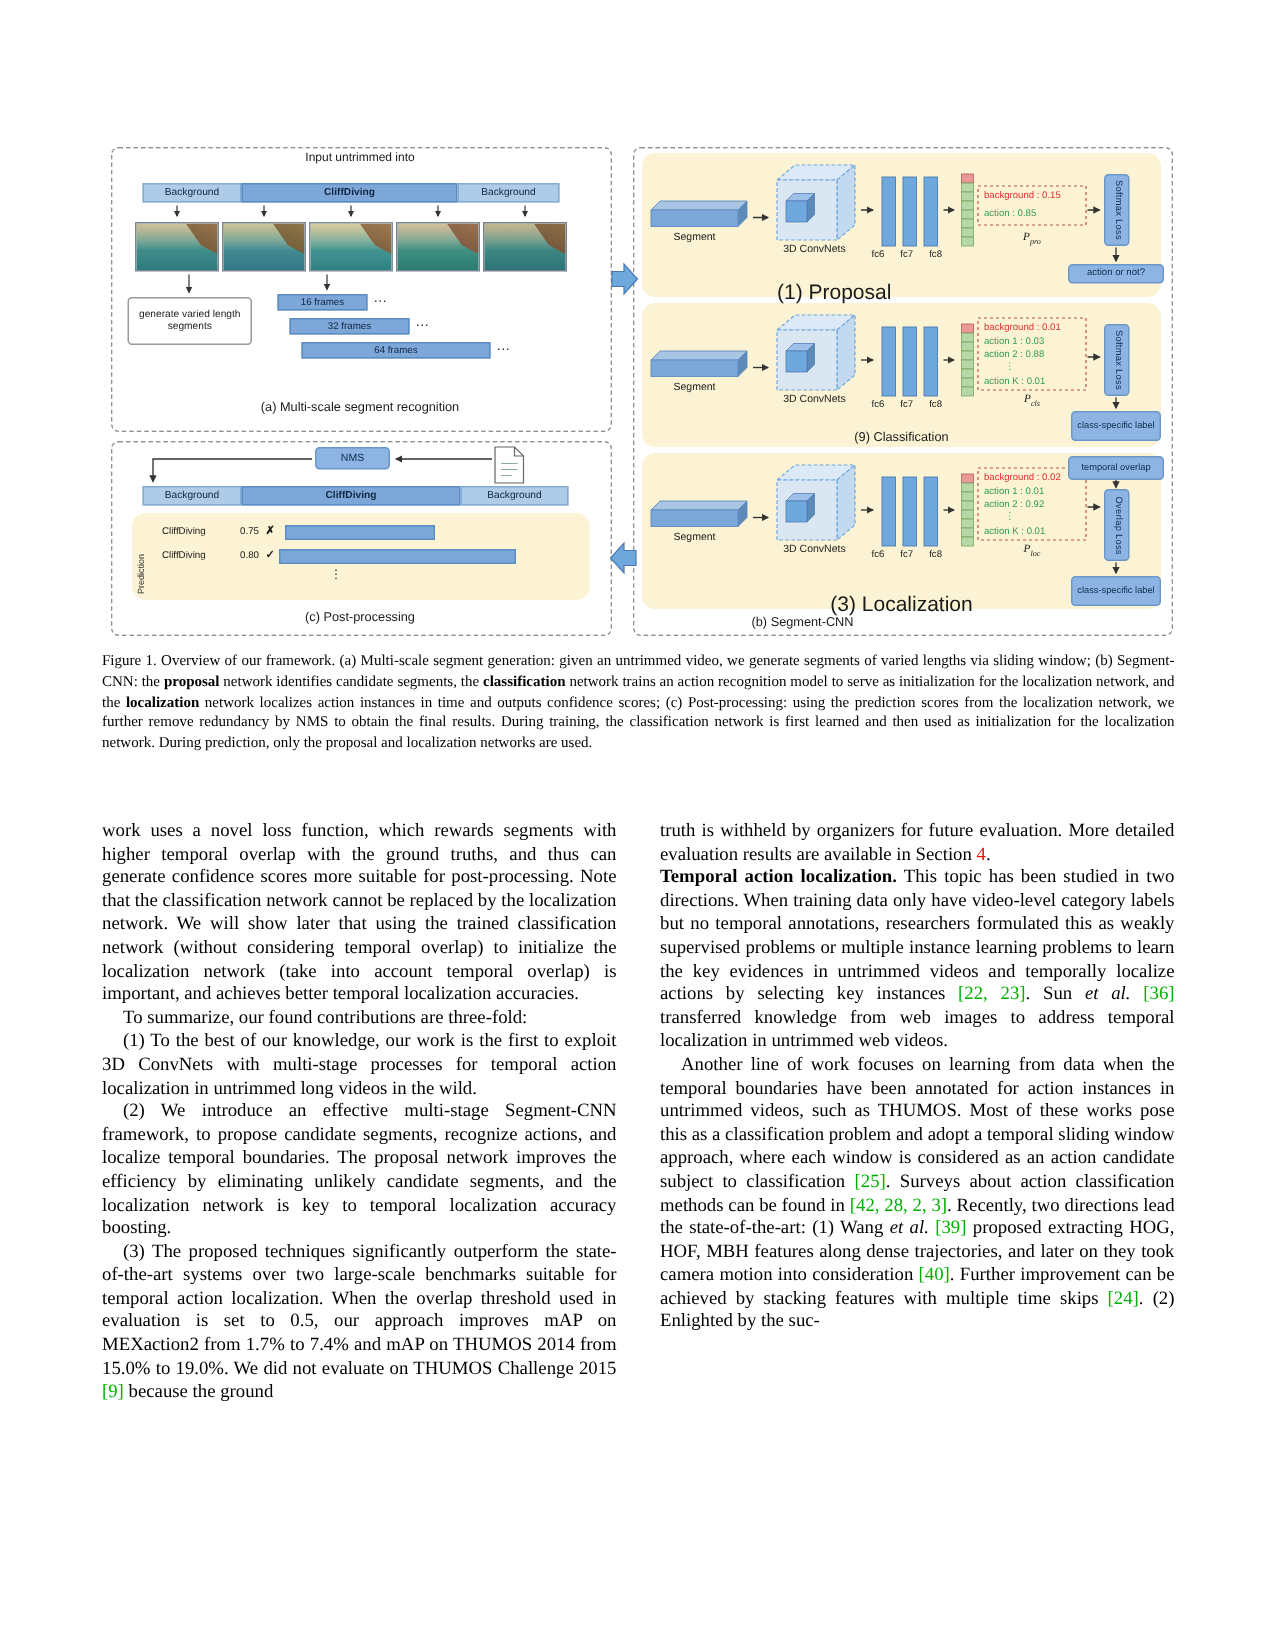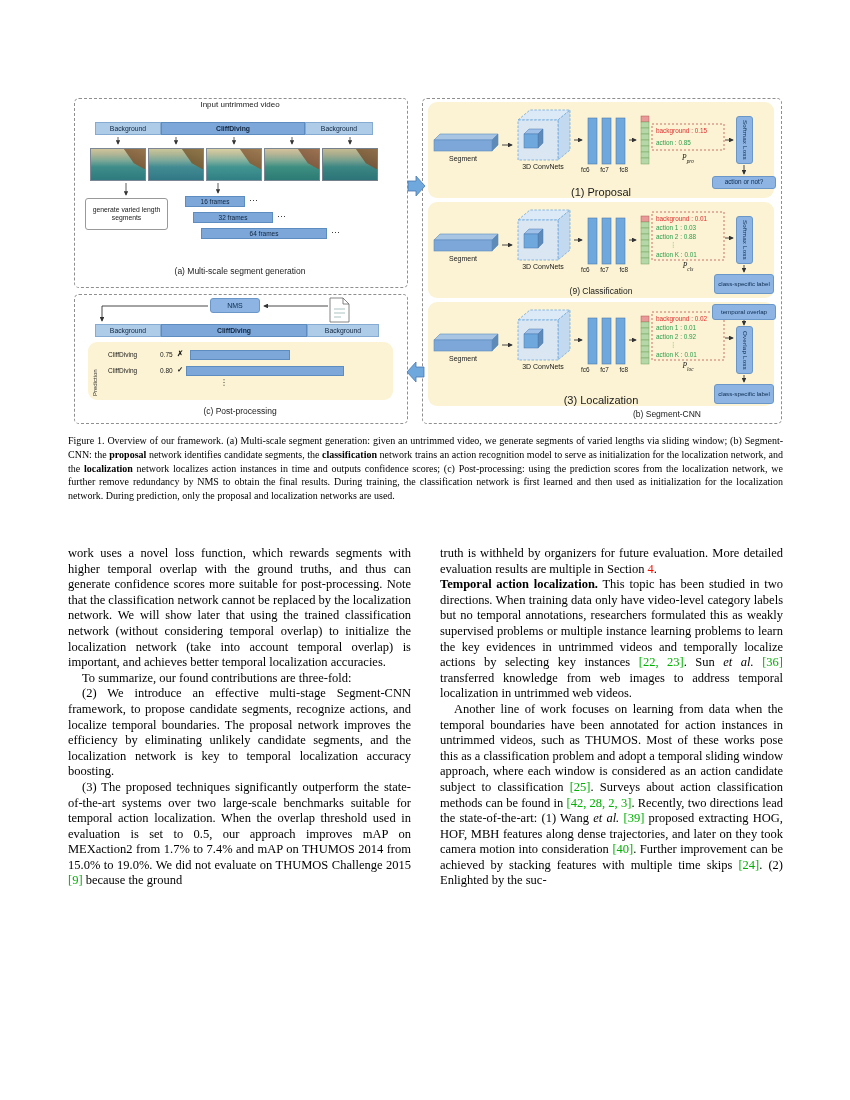--- a/index.html
+++ b/index.html
@@ -131,41 +131,41 @@
         <line x1="657" y1="266" x2="665" y2="266" stroke="#333" stroke-width="0.9" marker-end="url(#ah)"></line>
       </g>
       <g>
         <line x1="676" y1="93" x2="676" y2="102" stroke="#333" stroke-width="0.9" marker-end="url(#ah)"></line>
         <line x1="676" y1="193" x2="676" y2="200" stroke="#333" stroke-width="0.9" marker-end="url(#ah)"></line>
         <line x1="676" y1="248" x2="676" y2="253" stroke="#333" stroke-width="0.9" marker-end="url(#ah)"></line>
         <line x1="676" y1="303" x2="676" y2="310" stroke="#333" stroke-width="0.9" marker-end="url(#ah)"></line>
       </g>
     </svg>
 
-    <div class="flabel" style="left:90px;top:28px;width:164px;text-align:center;font-size:8px">Input untrimmed video</div>
+    <div class="flabel" style="left:90px;top:28px;width:164px;text-align:center;font-size:8px">Input untrimmed into</div>
     <div class="bar light" style="left:27px;top:50px;width:66px;height:13px">Background</div>
     <div class="bar dark bold" style="left:93px;top:50px;width:144px;height:13px">CliffDiving</div>
     <div class="bar light" style="left:237px;top:50px;width:68px;height:13px">Background</div>
 
     <div class="frame" style="left:22px;top:76px"></div>
     <div class="frame" style="left:80px;top:76px;filter:hue-rotate(8deg)"></div>
     <div class="frame" style="left:138px;top:76px;filter:brightness(1.05)"></div>
     <div class="frame" style="left:196px;top:76px;filter:hue-rotate(-8deg)"></div>
     <div class="frame" style="left:254px;top:76px;filter:brightness(0.95)"></div>
 
     <div class="flabel" style="left:17px;top:126px;width:83px;height:32px;font-size:6.8px;text-align:center;border:1px solid #999;border-radius:3px;background:#fff;display:flex;align-items:center;justify-content:center;box-sizing:border-box;z-index:4">generate varied length segments</div>
 
     <div class="bar dark" style="left:117px;top:124px;width:60px;height:11px;font-size:6.5px">16 frames</div>
     <div class="flabel" style="left:181px;top:123px;font-size:9px">···</div>
     <div class="bar dark" style="left:125px;top:140px;width:80px;height:11px;font-size:6.5px">32 frames</div>
     <div class="flabel" style="left:209px;top:139px;font-size:9px">···</div>
     <div class="bar dark" style="left:133px;top:156px;width:126px;height:11px;font-size:6.5px">64 frames</div>
     <div class="flabel" style="left:263px;top:155px;font-size:9px">···</div>
 
-    <div class="flabel" style="left:22px;top:194px;width:300px;text-align:center;font-size:8.5px">(a) Multi-scale segment generation</div>
+    <div class="flabel" style="left:22px;top:194px;width:300px;text-align:center;font-size:8.5px">(a) Multi-scale segment recognition</div>
 
     <div class="bluebox" style="left:142px;top:226px;width:50px;height:15px;font-size:7px">NMS</div>
 
     <div class="bar light" style="left:27px;top:252px;width:66px;height:13px">Background</div>
     <div class="bar dark bold" style="left:93px;top:252px;width:146px;height:13px">CliffDiving</div>
     <div class="bar light" style="left:239px;top:252px;width:72px;height:13px">Background</div>
 
     <div class="flabel vup" style="left:24px;top:276px;height:48px">Prediction</div>
 
     <div class="flabel" style="left:40px;top:279px;font-size:6.5px">CliffDiving</div>
@@ -188,21 +188,21 @@
       <span>fc7</span>
       <span>fc8</span>
     </div>
     <div class="flabel pr-red" style="left:588px;top:55px;font-size:6.4px">background : 0.15</div>
     <div class="flabel pr-green" style="left:588px;top:67px;font-size:6.4px">action : 0.85</div>
     <div class="flabel math" style="left:584px;top:82px;width:72px;text-align:center;font-size:7.5px"><span style="font-style: italic;">P</span><span style="font-style: italic; font-size: 0.72em; vertical-align: sub;">pro</span></div>
     <div class="bluebox" style="left:668px;top:44px;width:17px;height:48px">
         <span class="vtext">Softmax Loss</span>
       </div>
     <div class="bluebox" style="left:644px;top:104px;width:64px;height:13px;font-size:6.4px">action or not?</div>
-    <div class="flabel" style="left:433px;top:114px;width:200px;text-align:center;font-size:11px">(1) Proposal</div>
+    <div class="flabel" style="left:450px;top:114px;width:200px;text-align:left;font-size:14px">(1) Proposal</div>
 
     <div class="flabel" style="left:366px;top:183px;width:58px;text-align:center;font-size:7px">Segment</div>
     <div class="flabel" style="left:440px;top:191px;width:70px;text-align:center;font-size:7px">3D ConvNets</div>
     <div class="flabel" style="left:513px;top:194px;width:47px;display:flex;justify-content:space-between;font-size:6.4px">
       <span>fc6</span>
       <span>fc7</span>
       <span>fc8</span>
     </div>
     <div class="flabel pr-red" style="left:588px;top:143px;font-size:6.4px">background : 0.01</div>
     <div class="flabel pr-green" style="left:588px;top:152px;font-size:6.4px">action 1 : 0.03</div>
@@ -227,34 +227,35 @@
     <div class="flabel pr-green" style="left:588px;top:252px;font-size:6.4px">action 1 : 0.01</div>
     <div class="flabel pr-green" style="left:588px;top:261px;font-size:6.4px">action 2 : 0.92</div>
     <div class="flabel pr-green" style="left:602px;top:269px;font-size:6.4px">⋮</div>
     <div class="flabel pr-green" style="left:588px;top:279px;font-size:6.4px">action K : 0.01</div>
     <div class="flabel math" style="left:584px;top:290px;width:72px;text-align:center;font-size:7.5px"><span style="font-style: italic;">P</span><span style="font-style: italic; font-size: 0.72em; vertical-align: sub;">loc</span></div>
     <div class="bluebox" style="left:644px;top:232px;width:64px;height:16px;font-size:6.2px">temporal overlap</div>
     <div class="bluebox" style="left:668px;top:254px;width:17px;height:48px">
         <span class="vtext">Overlap Loss</span>
       </div>
     <div class="bluebox" style="left:646px;top:312px;width:60px;height:20px;font-size:6.2px;padding:1px">class-specific label</div>
-    <div class="flabel" style="left:433px;top:322px;width:200px;text-align:center;font-size:11px">(3) Localization</div>
-
-    <div class="flabel" style="left:433px;top:337px;width:200px;text-align:right;font-size:8.5px">(b) Segment-CNN</div>
+    <div class="flabel" style="left:433px;top:322px;width:200px;text-align:center;font-size:14px">(3) Localization</div>
+
+    <div class="flabel" style="left:433px;top:337px;width:200px;text-align:left;font-size:8.5px">(b) Segment-CNN</div>
   </div>
 
   <div class="caption"><span>Figure 1. Overview of our framework. (a) Multi-scale segment generation: given an untrimmed video, we generate segments of varied lengths via sliding window; (b) Segment-CNN: the </span><span style="font-weight: 700;">proposal</span><span> network identifies candidate segments, the </span><span style="font-weight: 700;">classification</span><span> network trains an action recognition model to serve as initialization for the localization network, and the </span><span style="font-weight: 700;">localization</span><span> network localizes action instances in time and outputs confidence scores; (c) Post-processing: using the prediction scores from the localization network, we further remove redundancy by NMS to obtain the final results. During training, the classification network is first learned and then used as initialization for the localization network. During prediction, only the proposal and localization networks are used.</span></div>
 
   <div class="columns">
     <div class="col">
       <p><span>work uses a novel loss function, which rewards segments with higher temporal overlap with the ground truths, and thus can generate confidence scores more suitable for post-processing. Note that the classification network cannot be replaced by the localization network. We will show later that using the trained classification network (without considering temporal overlap) to initialize the localization network (take into account temporal overlap) is important, and achieves better temporal localization accuracies.</span></p>
       <p class="ind"><span>To summarize, our found contributions are three-fold:</span></p>
+      <p class="ind"><span>(1) To the best of our knowledge, our work is the first to exploit 3D ConvNets with multi-stage processes for temporal action localization in untrimmed long videos in the wild.</span></p>
       <p class="ind"><span>(2) We introduce an effective multi-stage Segment-CNN framework, to propose candidate segments, recognize actions, and localize temporal boundaries. The proposal network improves the efficiency by eliminating unlikely candidate segments, and the localization network is key to temporal localization accuracy boosting.</span></p>
       <p class="ind"><span>(3) The proposed techniques significantly outperform the state-of-the-art systems over two large-scale benchmarks suitable for temporal action localization. When the overlap threshold used in evaluation is set to 0.5, our approach improves mAP on MEXaction2 from 1.7% to 7.4% and mAP on THUMOS 2014 from 15.0% to 19.0%. We did not evaluate on THUMOS Challenge 2015 </span><span style="color: rgb(0, 176, 0);">[9]</span><span> because the ground</span></p>
     </div>
     <div class="col">
-      <p><span>truth is withheld by organizers for future evaluation. More detailed evaluation results are multiple in Section </span><span style="color: rgb(238, 17, 0);">4</span><span>.</span></p>
+      <p><span>truth is withheld by organizers for future evaluation. More detailed evaluation results are available in Section </span><span style="color: rgb(238, 17, 0);">4</span><span>.</span></p>
       <p><span style="font-weight: 700;">Temporal action localization.</span><span> This topic has been studied in two directions. When training data only have video-level category labels but no temporal annotations, researchers formulated this as weakly supervised problems or multiple instance learning problems to learn the key evidences in untrimmed videos and temporally localize actions by selecting key instances </span><span style="color: rgb(0, 176, 0);">[22, 23]</span><span>. Sun </span><span style="font-style: italic;">et al.</span><span> </span><span style="color: rgb(0, 176, 0);">[36]</span><span> transferred knowledge from web images to address temporal localization in untrimmed web videos.</span></p>
       <p class="ind"><span>Another line of work focuses on learning from data when the temporal boundaries have been annotated for action instances in untrimmed videos, such as THUMOS. Most of these works pose this as a classification problem and adopt a temporal sliding window approach, where each window is considered as an action candidate subject to classification </span><span style="color: rgb(0, 176, 0);">[25]</span><span>. Surveys about action classification methods can be found in </span><span style="color: rgb(0, 176, 0);">[42, 28, 2, 3]</span><span>. Recently, two directions lead the state-of-the-art: (1) Wang </span><span style="font-style: italic;">et al.</span><span> </span><span style="color: rgb(0, 176, 0);">[39]</span><span> proposed extracting HOG, HOF, MBH features along dense trajectories, and later on they took camera motion into consideration </span><span style="color: rgb(0, 176, 0);">[40]</span><span>. Further improvement can be achieved by stacking features with multiple time skips </span><span style="color: rgb(0, 176, 0);">[24]</span><span>. (2) Enlighted by the suc-</span></p>
     </div>
   </div>
 
 </div>
 
 </body></html>

